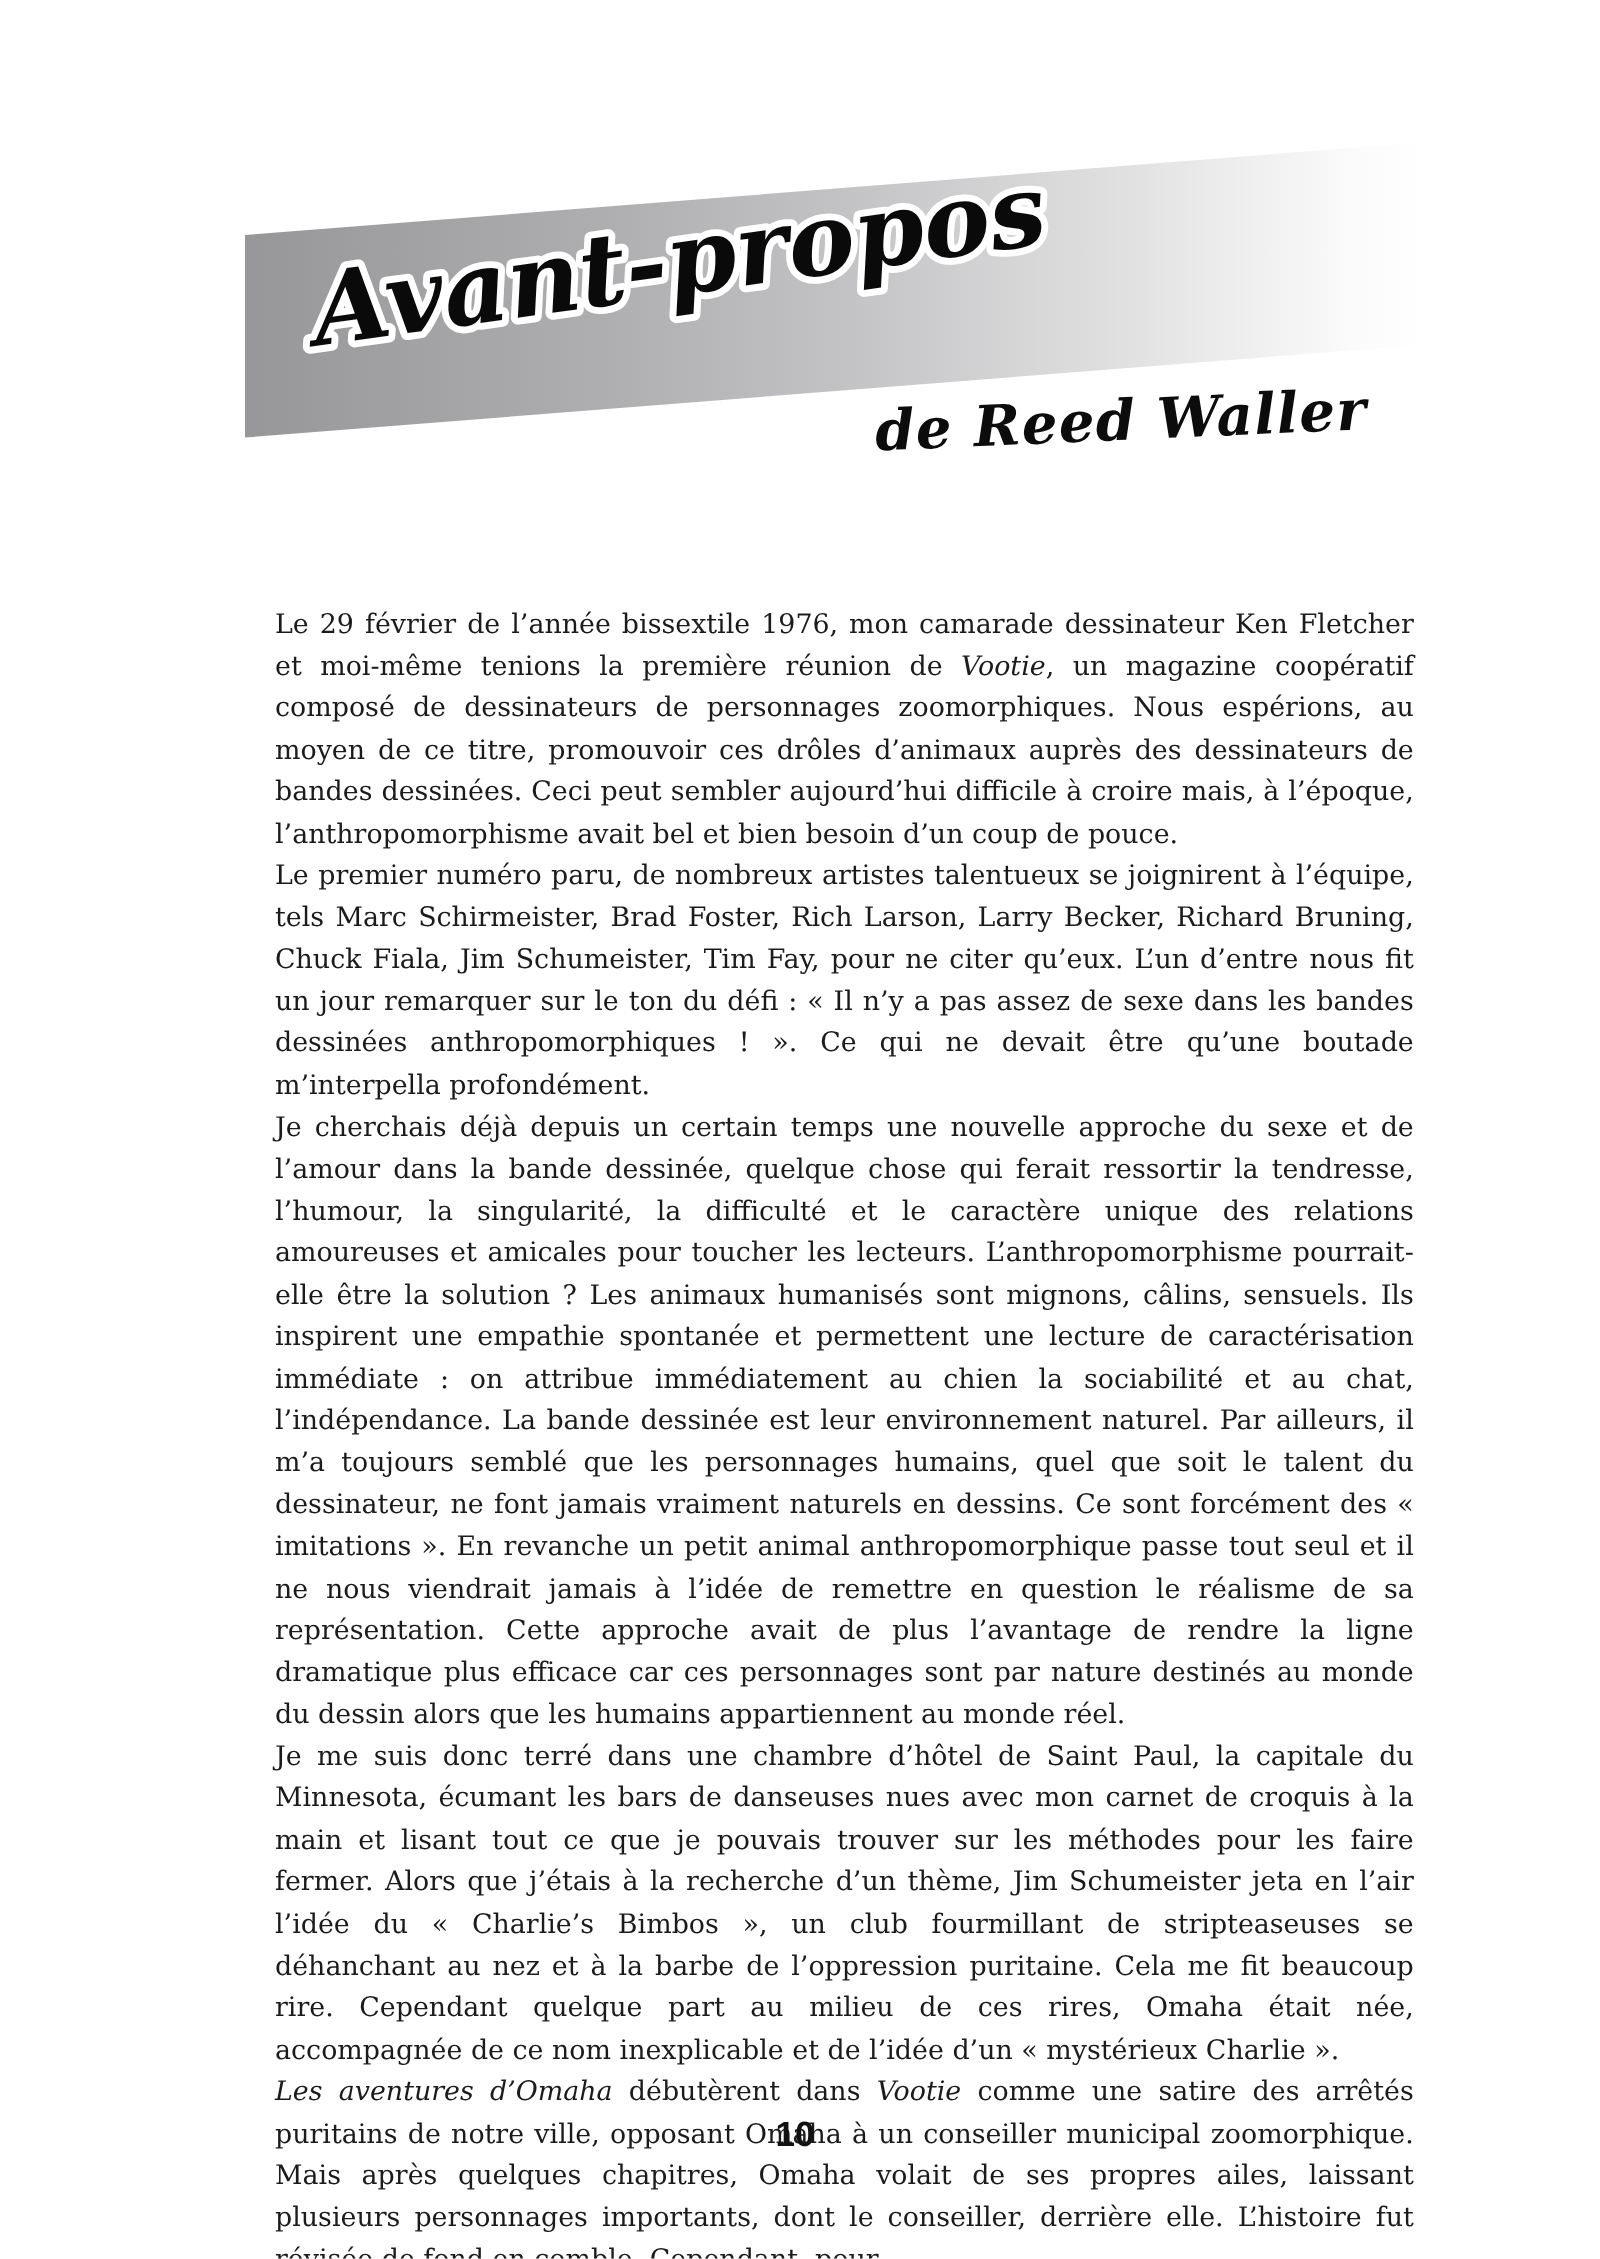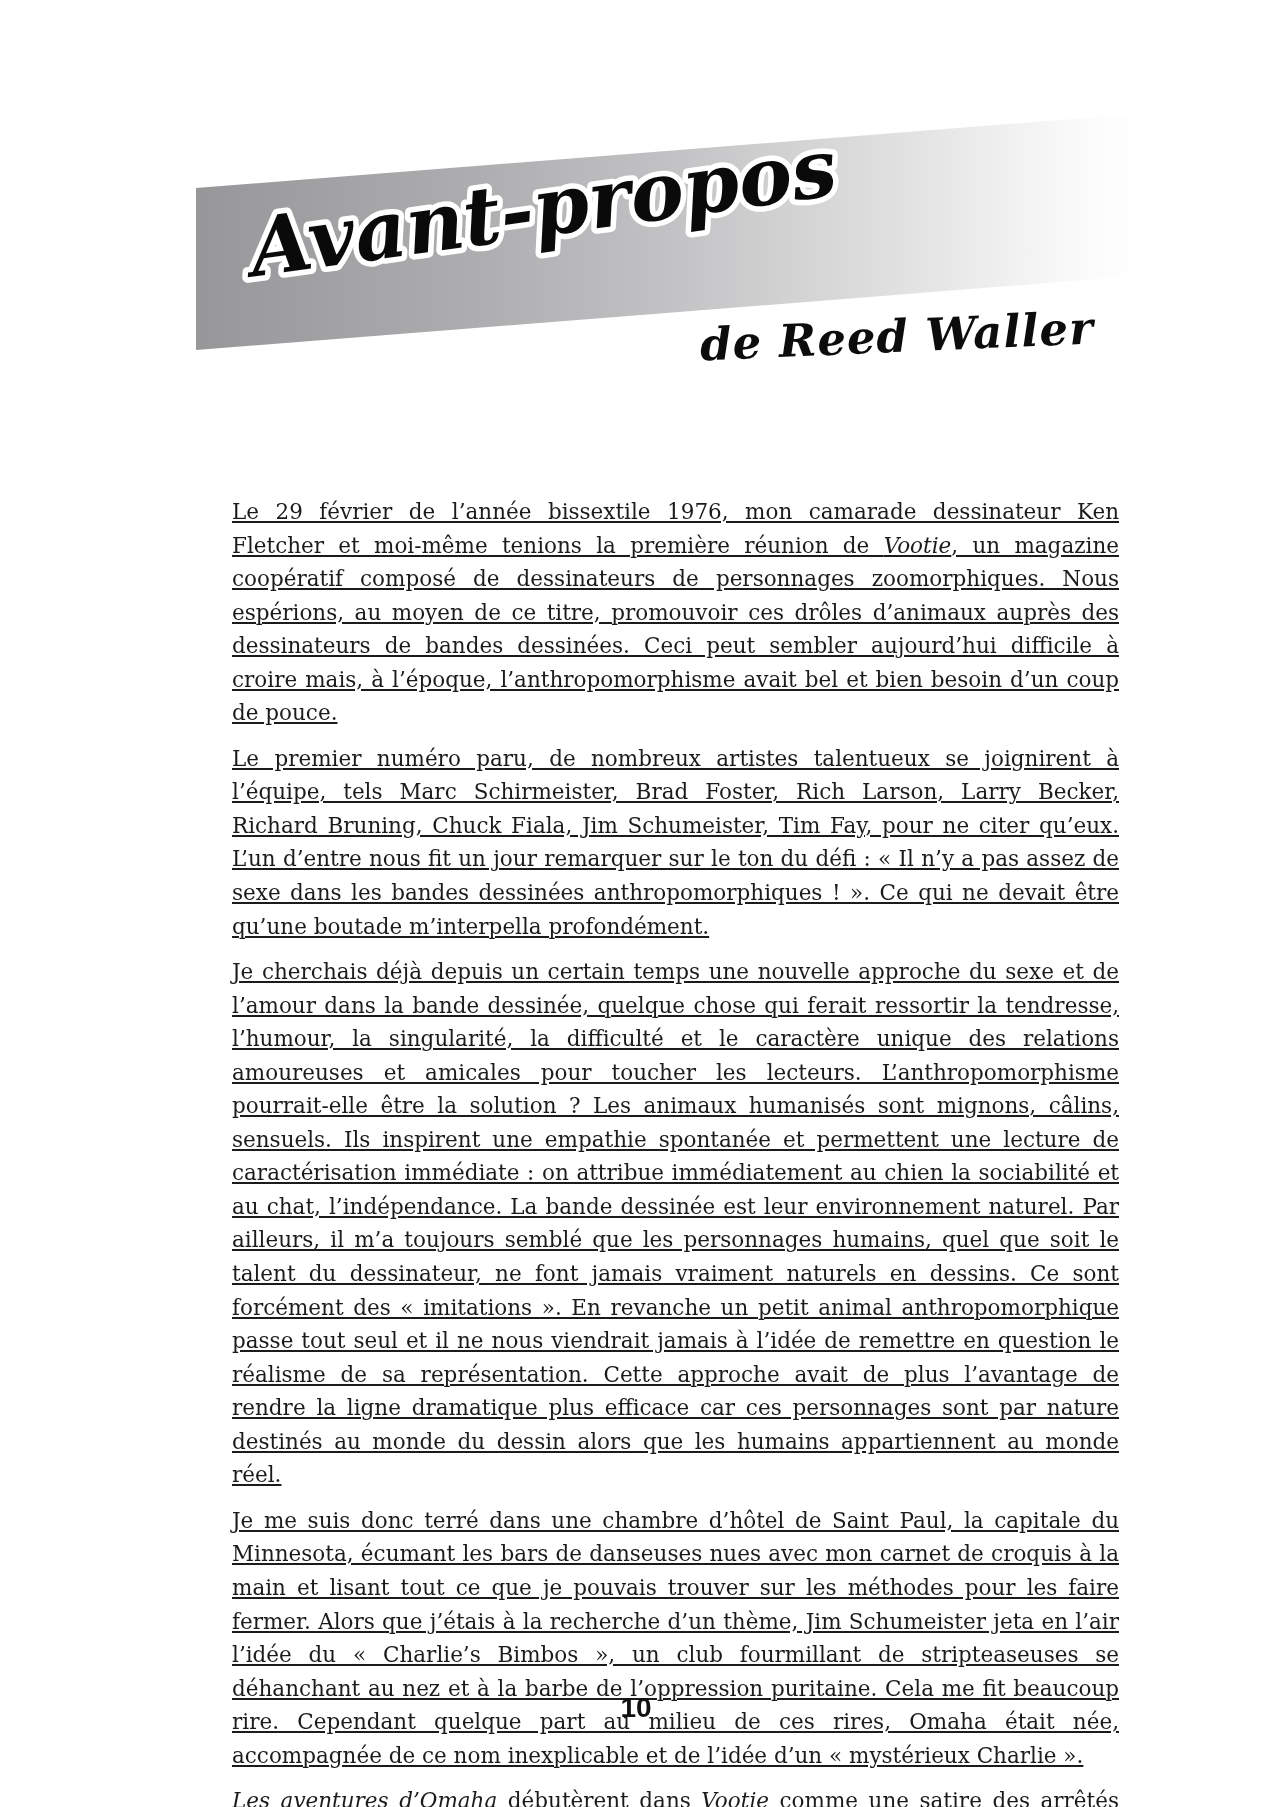--- a/index.html
+++ b/index.html
@@ -72,23 +72,22 @@
     top: 483px;
     width: 911px;
     font-size: 21.5px;
     line-height: 33.55px;
     color: #1b1b1b;
     text-align: justify;
     hyphens: auto;
     -webkit-hyphens: auto;
   }
   .body-text p {
-    margin: 12px;
+    margin: 0;
     padding: 0;
-    text-decoration: underline;
   }
   .body-text em {
     font-style: italic;
   }
   .page-number {
     position: absolute;
     left: 0;
     top: 1692px;
     width: 1272px;
     text-align: center;

